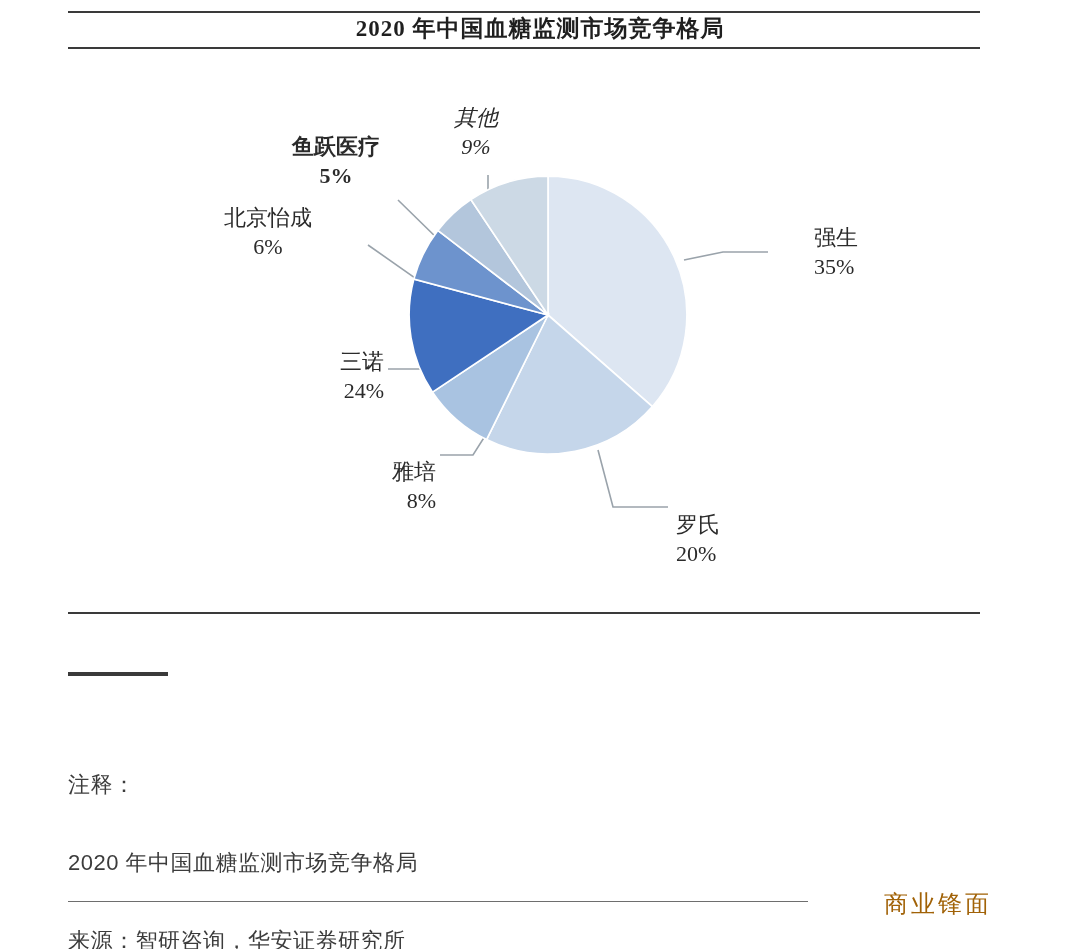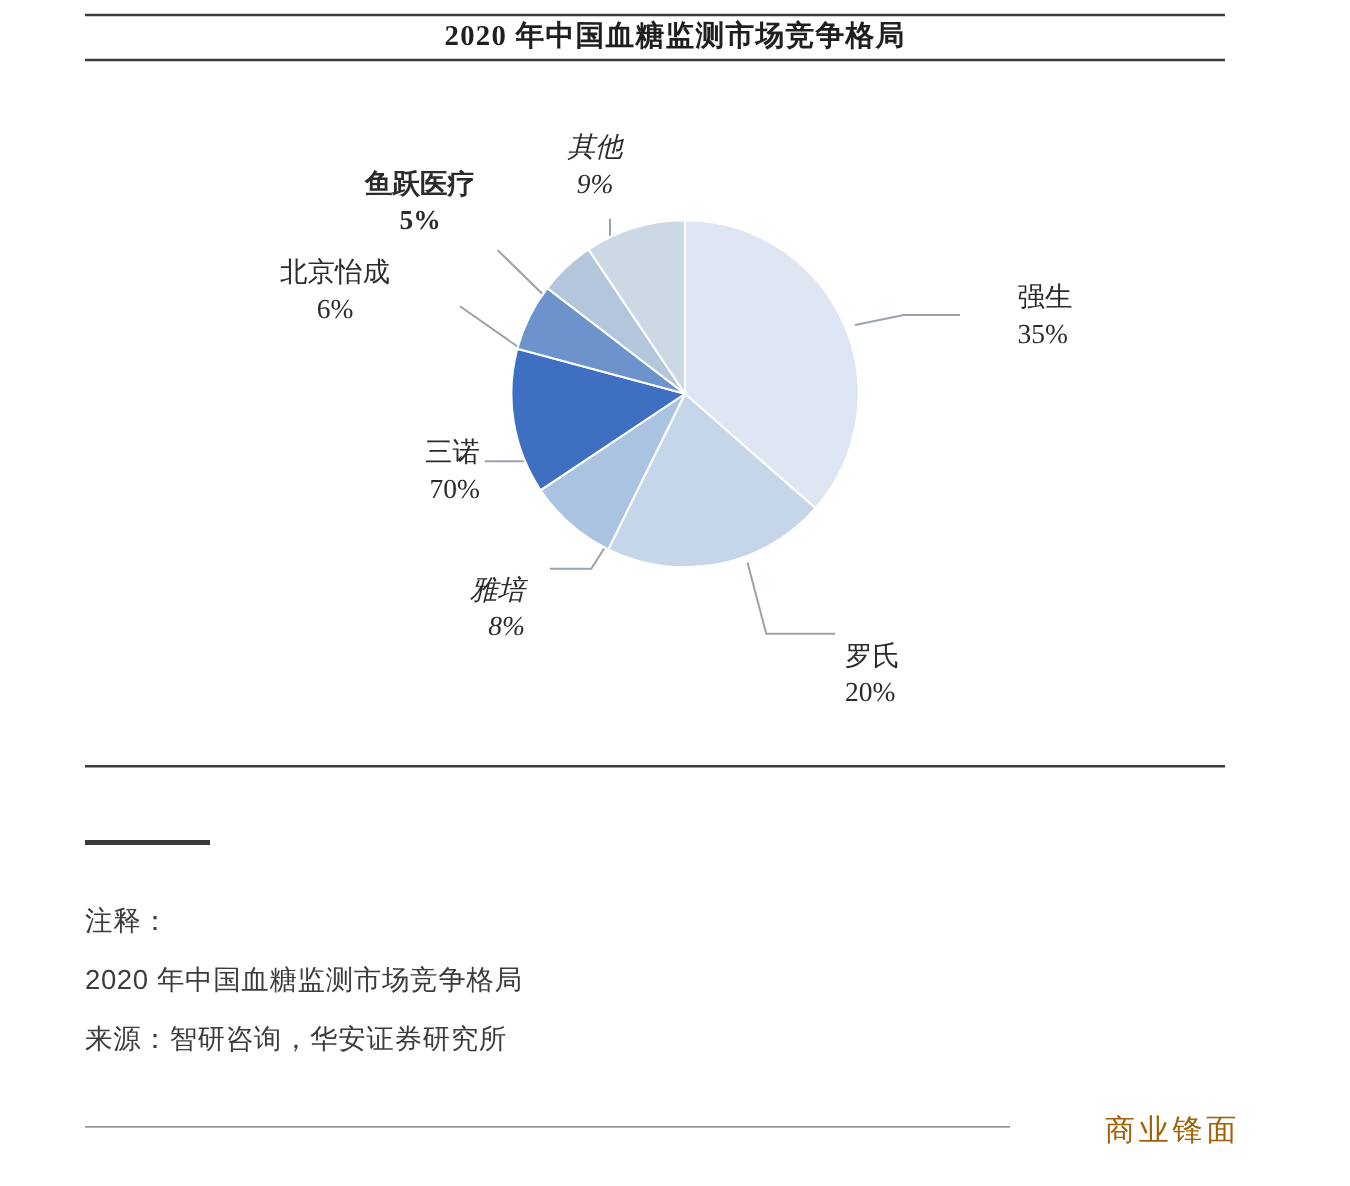--- a/index.html
+++ b/index.html
@@ -110,20 +110,21 @@
     left: 68px;
     top: 722px;
     width: 880px;
     font-family: "Liberation Sans", sans-serif;
     font-size: 22px;
     color: #3c3c3c;
   }
   .notes div {
     margin-bottom: 17px;
     letter-spacing: 0.5px;
+    margin-top: 48px;
   }
   .footer-rule {
     position: absolute;
     left: 68px;
     top: 901px;
     width: 740px;
     height: 1px;
     background: #6e6e6e;
   }
   .footer-brand {
@@ -181,28 +182,28 @@
     <div class="lbl left" style="left:746px; top:168px;">
       <span class="nm">强生</span>
       <span class="pc">35%</span>
     </div>
 
     <div class="lbl left" style="left:608px; top:455px;">
       <span class="nm">罗氏</span>
       <span class="pc">20%</span>
     </div>
 
-    <div class="lbl right" style="left:242px; top:402px; width:110px;font-style:italic;">
+    <div class="lbl right" style="left:258px; top:402px; width:110px;">
       <span class="nm">雅培</span>
       <span class="pc">8%</span>
     </div>
 
     <div class="lbl right" style="left:180px; top:292px; width:136px;">
       <span class="nm">三诺</span>
-      <span class="pc">70%</span>
+      <span class="pc">24%</span>
     </div>
 
     <div class="lbl center" style="left:100px; top:148px; width:200px;">
       <span class="nm">北京怡成</span>
       <span class="pc">6%</span>
     </div>
 
     <div class="lbl center" style="left:188px; top:77px; width:160px;font-weight:bold;">
       <span class="nm">鱼跃医疗</span>
       <span class="pc">5%</span>

